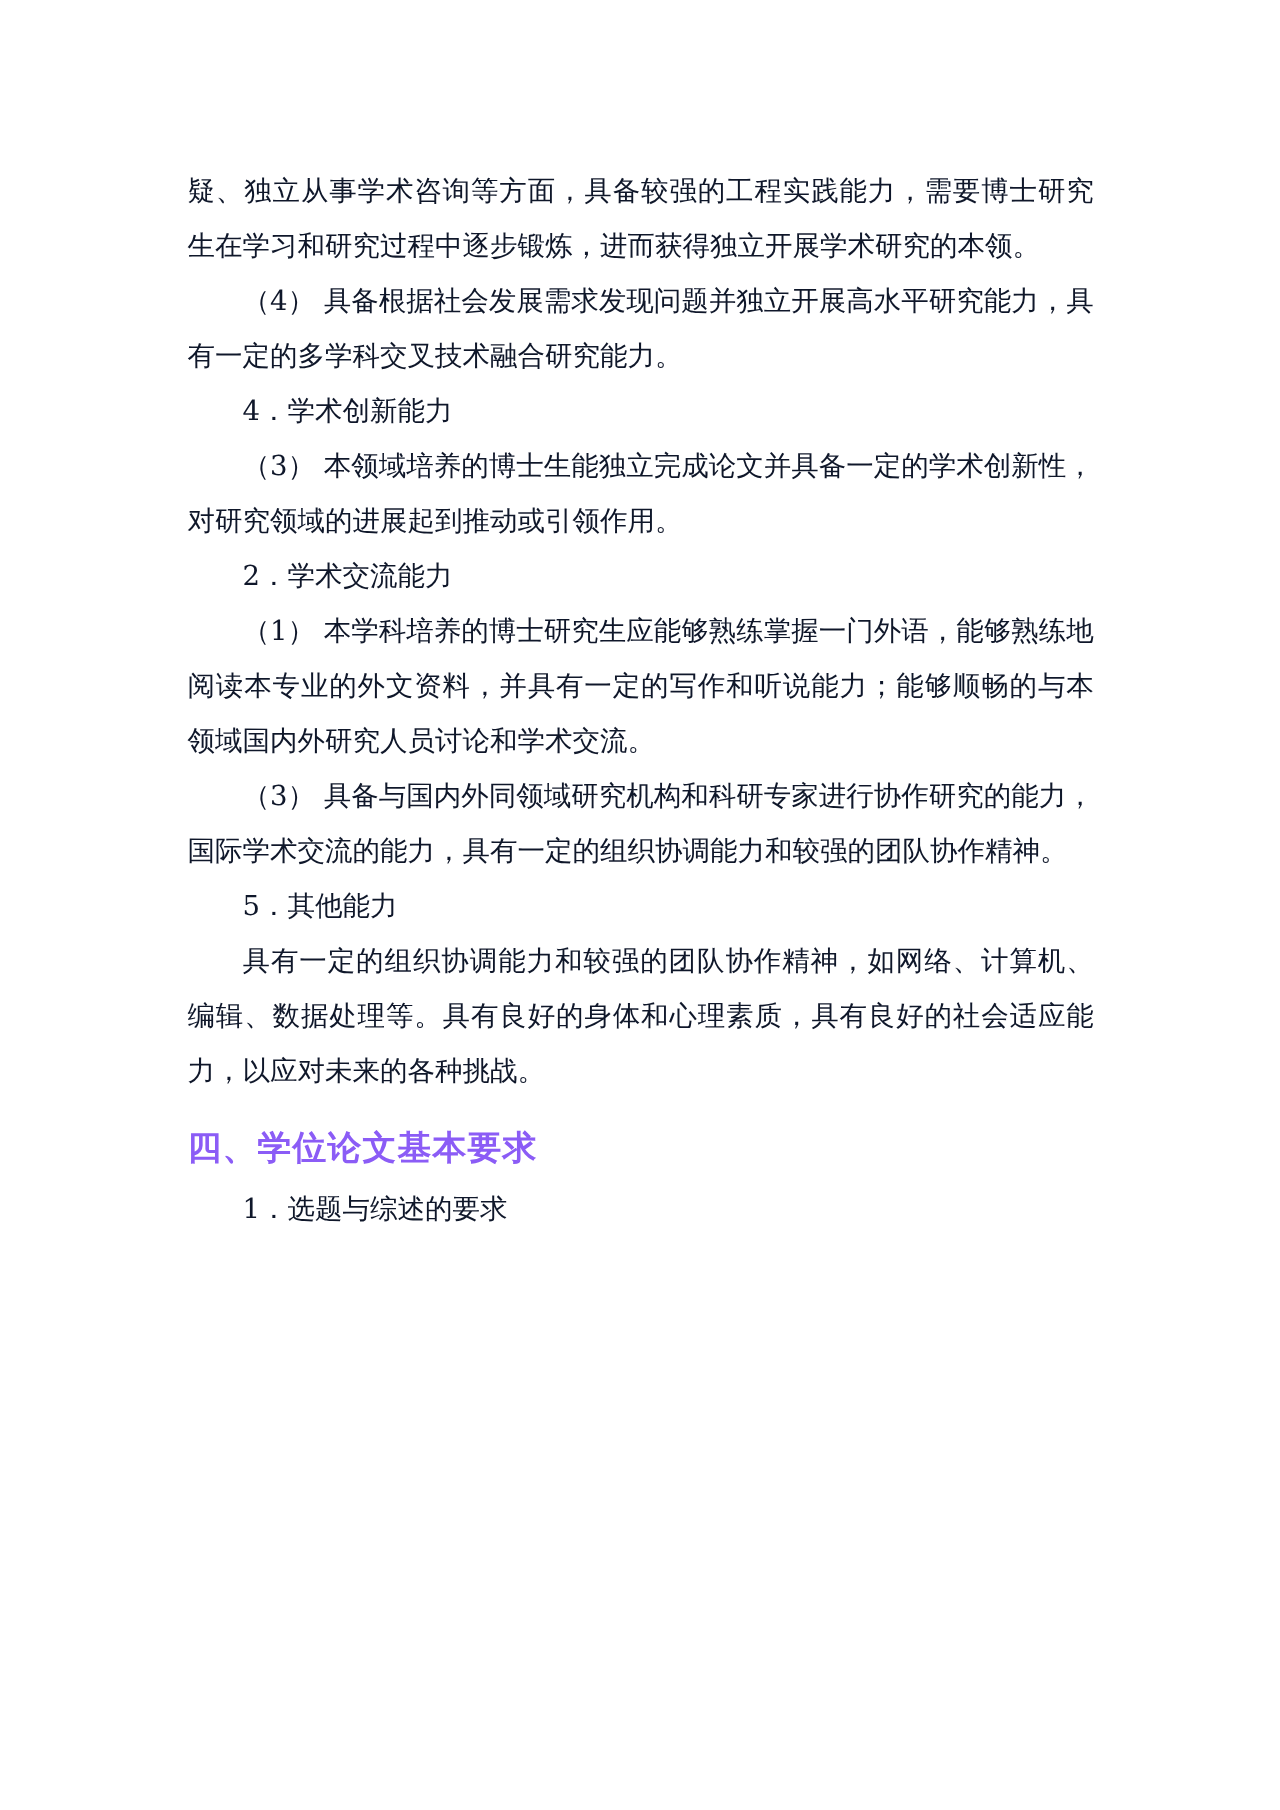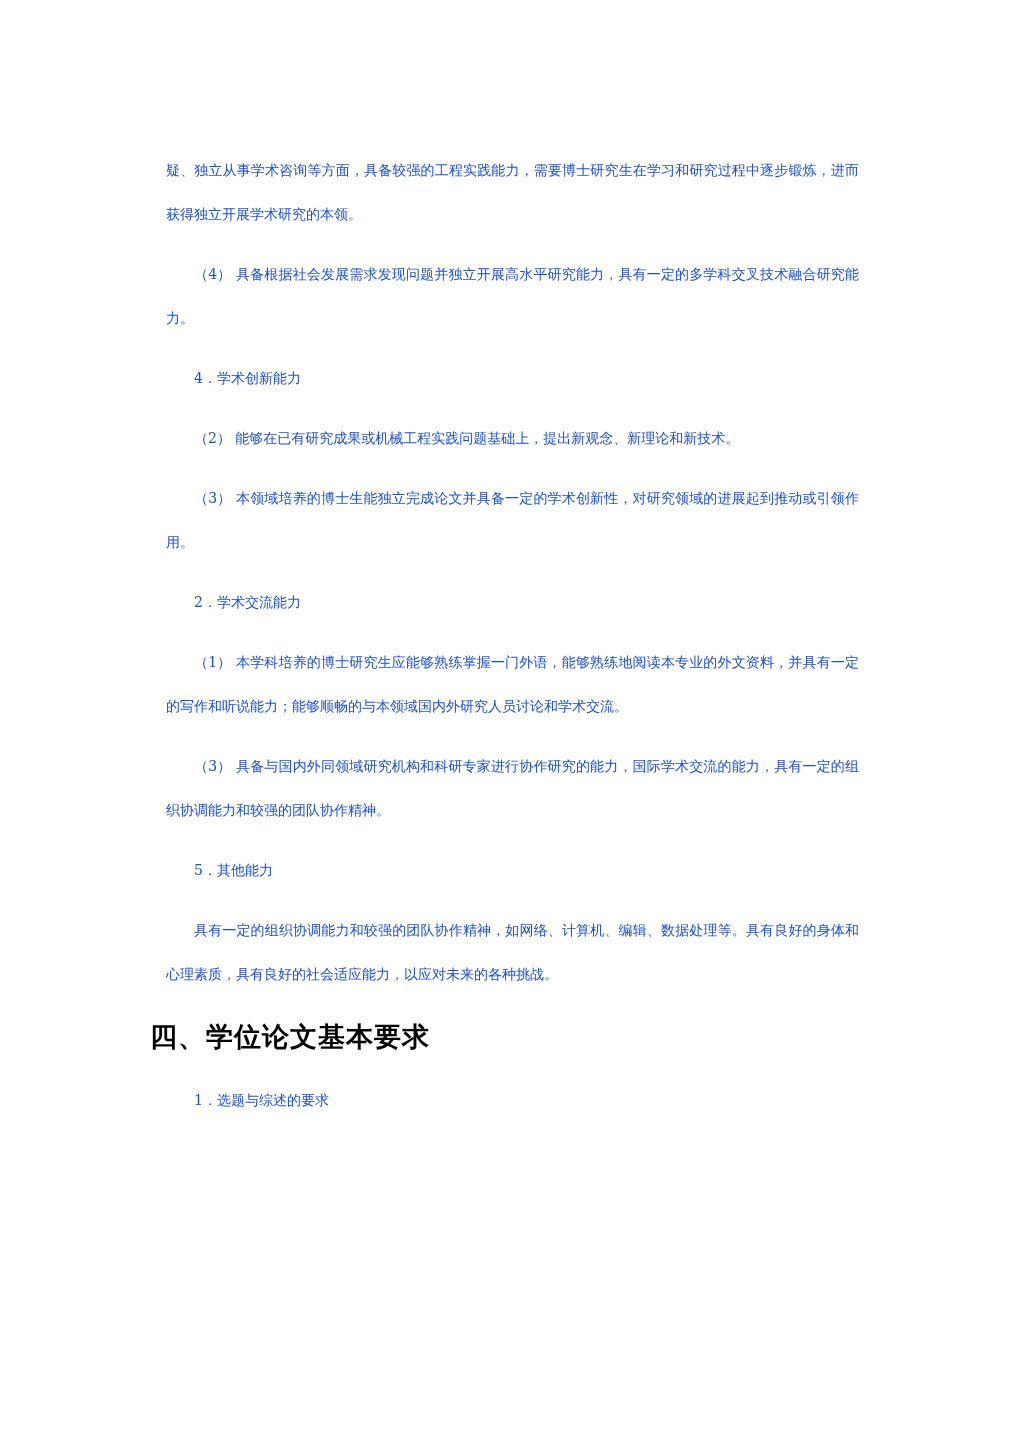--- a/index.html
+++ b/index.html
@@ -15,56 +15,55 @@
     width: 1024px;
     height: 1448px;
     background: #ffffff;
     font-family: "DejaVu Serif", "Liberation Serif", serif;
   }
   .content {
     box-sizing: border-box;
     padding: 132px 149px 0 150px;
   }
   .content p {
-    margin: 16px;
-    font-size: 14px;
+    margin: 0;
+    font-size: 22px;
     line-height: 44px;
-    color: #1d4ed8;
+    color: #0f172a;
     text-align: justify;
     text-justify: inter-character;
     word-break: break-all;
   }
   .content p.indent {
     text-indent: 2em;
   }
   .content h1.section-heading {
     margin: 14px 0 2px 0;
     font-family: "DejaVu Sans", "Liberation Sans", sans-serif;
     font-weight: bold;
     font-size: 27px;
     line-height: 50px;
-    color: #000000;
+    color: #8b5cf6;
     letter-spacing: 1px;
   }
 </style>
 </head>
 <body>
 
 <div class="page">
   <div class="content">
 
     <p>疑、独立从事学术咨询等方面，具备较强的工程实践能力，需要博士研究生在学习和研究过程中逐步锻炼，进而获得独立开展学术研究的本领。</p>
 
     <p class="indent">（4） 具备根据社会发展需求发现问题并独立开展高水平研究能力，具有一定的多学科交叉技术融合研究能力。</p>
 
     <p class="indent">4．学术创新能力</p>
 
 
 
-    <p class="indent">（2） 能够在已有研究成果或机械工程实践问题基础上，提出新观念、新理论和新技术。</p>
 
     <p class="indent">（3） 本领域培养的博士生能独立完成论文并具备一定的学术创新性，对研究领域的进展起到推动或引领作用。</p>
 
     <p class="indent">2．学术交流能力</p>
 
     <p class="indent">（1） 本学科培养的博士研究生应能够熟练掌握一门外语，能够熟练地阅读本专业的外文资料，并具有一定的写作和听说能力；能够顺畅的与本领域国内外研究人员讨论和学术交流。</p>
 
 
     <p class="indent">（3） 具备与国内外同领域研究机构和科研专家进行协作研究的能力，国际学术交流的能力，具有一定的组织协调能力和较强的团队协作精神。</p>
 

